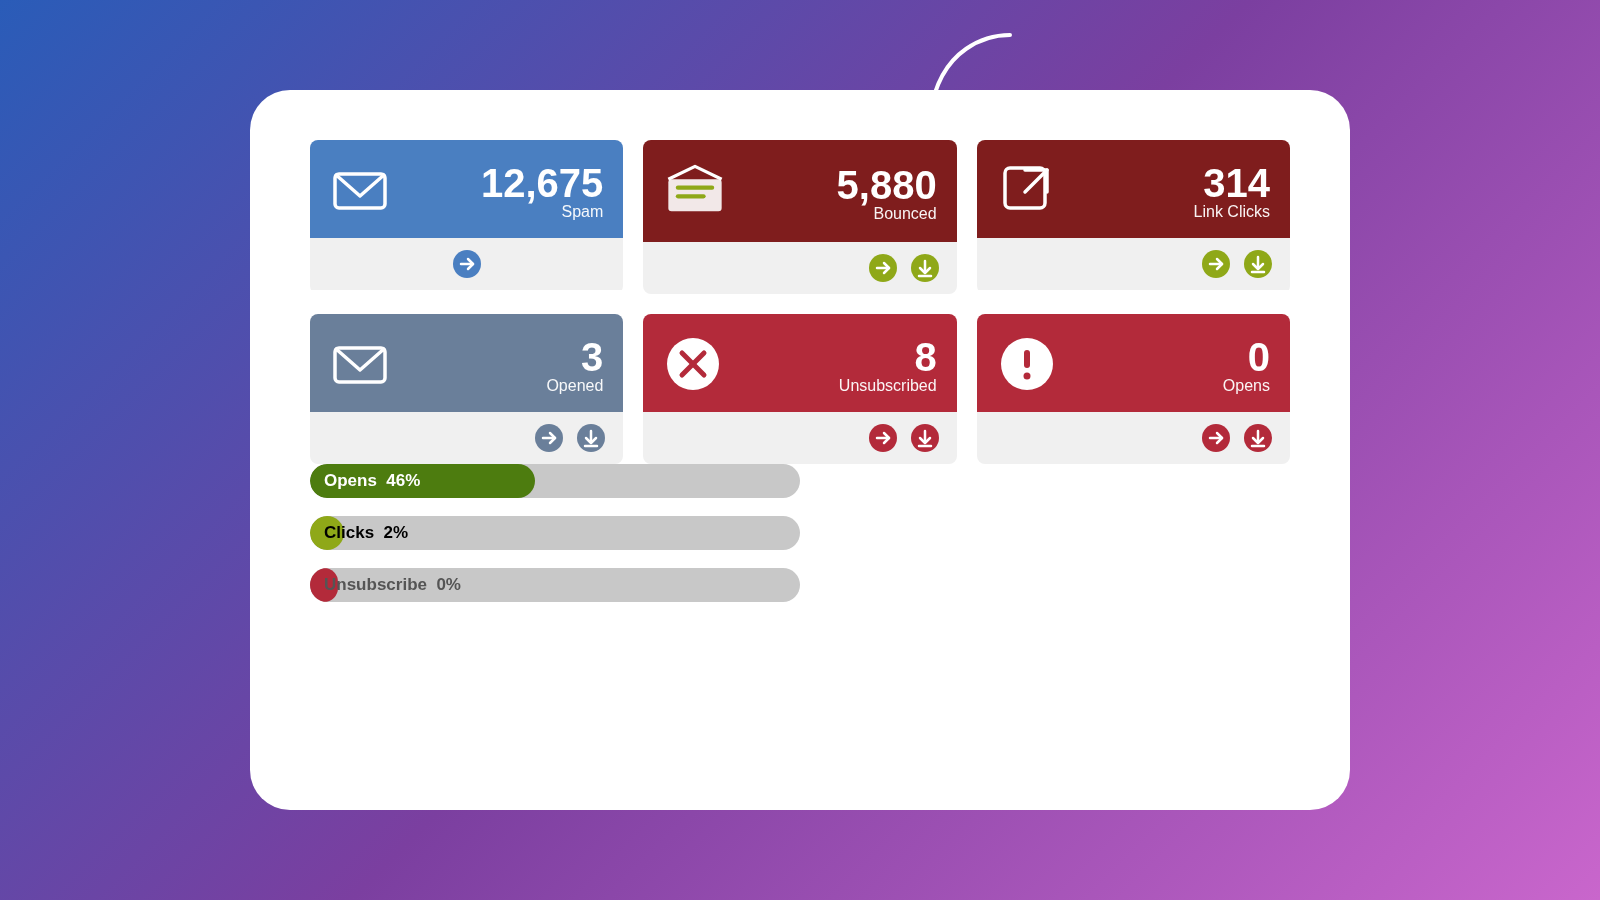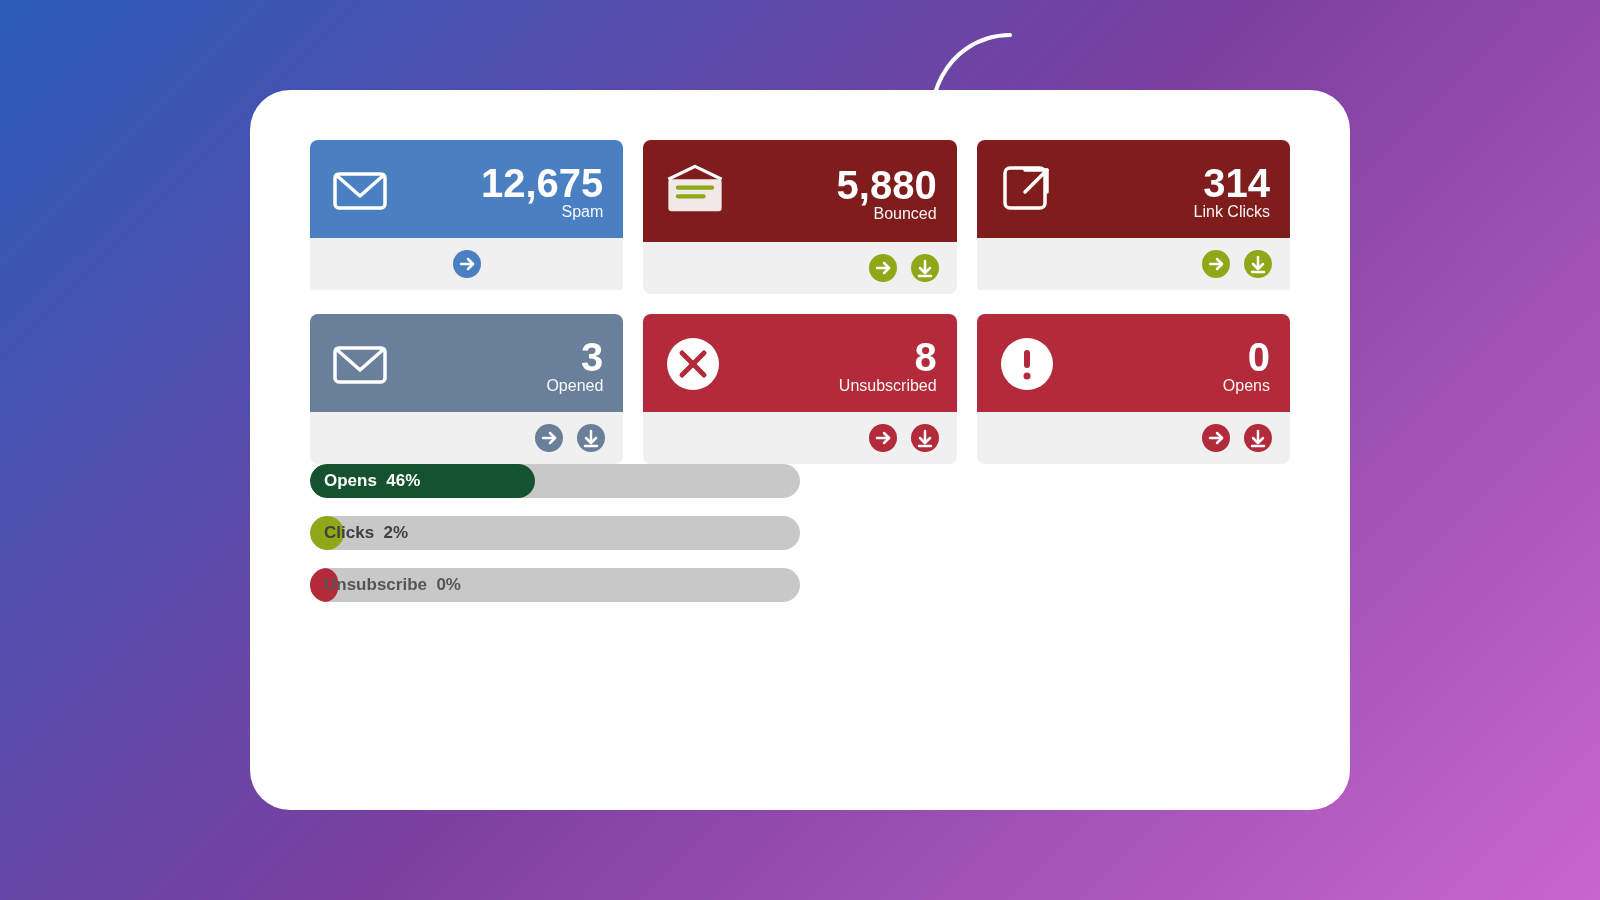--- a/index.html
+++ b/index.html
@@ -325,30 +325,30 @@
         </div>
       </div>
     </div>
 
   </div>
 
   <div class="progress-section">
 
     <div class="progress-row">
       <div class="progress-bar-container" style="position: relative;">
-        <div class="progress-bar-fill" style="width:46%; background-color:#14532d;">
+        <div class="progress-bar-fill" style="width:46%; background-color:#4d7c0f;">
           <span style="color:white; font-size:17px; font-weight:700;">Opens&nbsp;&nbsp;46%</span>
         </div>
       </div>
     </div>
 
     <div class="progress-row">
       <div class="progress-bar-container" style="position: relative;">
         <div class="progress-bar-fill" style="width:2%; background-color:#8fa818; min-width:34px;">
-          <span style="color:#404040; font-size:17px; font-weight:700; position:absolute; left:14px; white-space:nowrap;">Clicks&nbsp;&nbsp;2%</span>
+          <span style="color:#000000; font-size:17px; font-weight:700; position:absolute; left:14px; white-space:nowrap;">Clicks&nbsp;&nbsp;2%</span>
         </div>
       </div>
     </div>
 
 
     <div class="progress-row">
       <div class="progress-bar-container" style="position: relative;">
         <div class="progress-bar-fill" style="width:1%; background-color:#b32a3a; min-width:28px;">
           <span style="color:white; font-size:17px; font-weight:700; position:absolute; left:14px; white-space:nowrap; color:#555;">Unsubscribe&nbsp;&nbsp;0%</span>
         </div>

